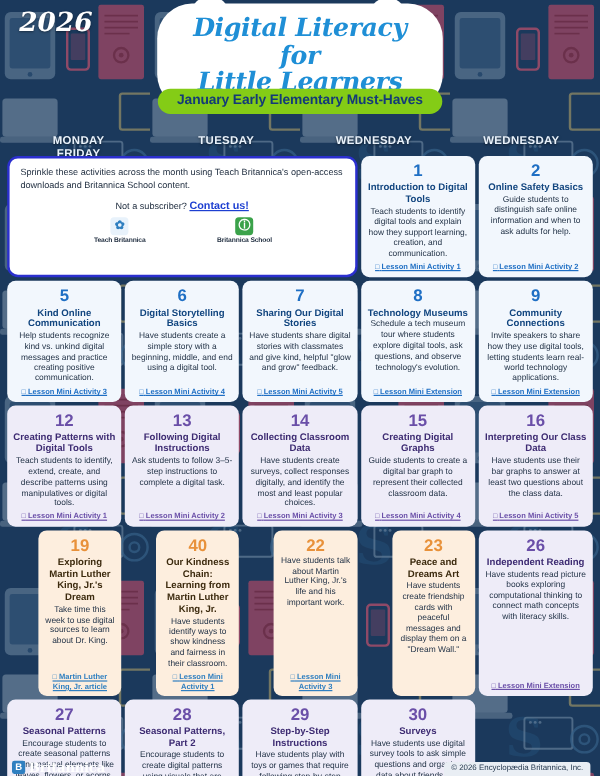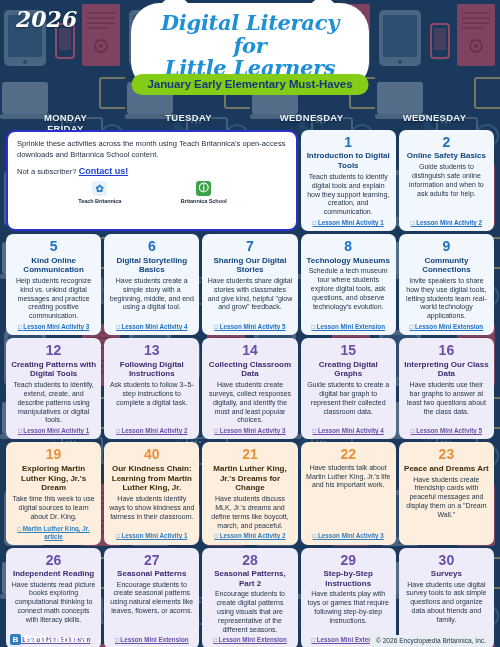--- a/index.html
+++ b/index.html
@@ -100,26 +100,27 @@
     gap: 3px;
     padding: 4px 6px 0;
   }
   .cell {
     border-radius: 7px;
     padding: 5px 5px 4px;
     text-align: center;
     min-height: 98px;
     display: flex;
     flex-direction: column;
+    align-items: center;
     overflow: hidden;
   }
 
   .cell.blue   { background: #f2f7fd; }
   .cell.purple { background: #eeecf8; }
-  .cell.peach  { background: #fdeede; }
+  .cell.peach  { background: #fdeede; margin-left: 26px; }
 
   .daynum {
     font-weight: bold;
     font-size: 14px;
     line-height: 1.1;
     margin-bottom: 1px;
   }
   .blue   .daynum { color: #1f6fc4; }
   .purple .daynum { color: #6a4fa8; }
   .peach  .daynum { color: #e8913a; }
@@ -395,26 +396,20 @@
       <div class="cell-body">Take time this week to use digital sources to learn about Dr. King.</div>
       <a class="link" href="#"><span class="sq">□</span> <span>Martin Luther King, Jr. article</span></a>
     </div>
     <div class="cell peach">
       <div class="daynum">40</div>
       <div class="cell-title">Our Kindness Chain: Learning from Martin Luther King, Jr.</div>
       <div class="cell-body">Have students identify ways to show kindness and fairness in their classroom.</div>
       <a class="link" href="#"><span class="sq">□</span> <span>Lesson Mini Activity 1</span></a>
     </div>
     <div class="cell peach">
-      <div class="daynum">21</div>
-      <div class="cell-title">Martin Luther King, Jr.'s Dreams for Change</div>
-      <div class="cell-body">Have students discuss MLK, Jr.'s dreams and define terms like boycott, march, and peaceful.</div>
-      <a class="link" href="#"><span class="sq">□</span> <span>Lesson Mini Activity 2</span></a>
-    </div>
-    <div class="cell peach">
       <div class="daynum">22</div>
       <div class="cell-body">Have students talk about Martin Luther King, Jr.'s life and his important work.</div>
       <a class="link" href="#"><span class="sq">□</span> <span>Lesson Mini Activity 3</span></a>
     </div>
     <div class="cell peach">
       <div class="daynum">23</div>
       <div class="cell-title">Peace and Dreams Art</div>
       <div class="cell-body">Have students create friendship cards with peaceful messages and display them on a "Dream Wall."</div>
     </div>
     <div class="cell purple">

